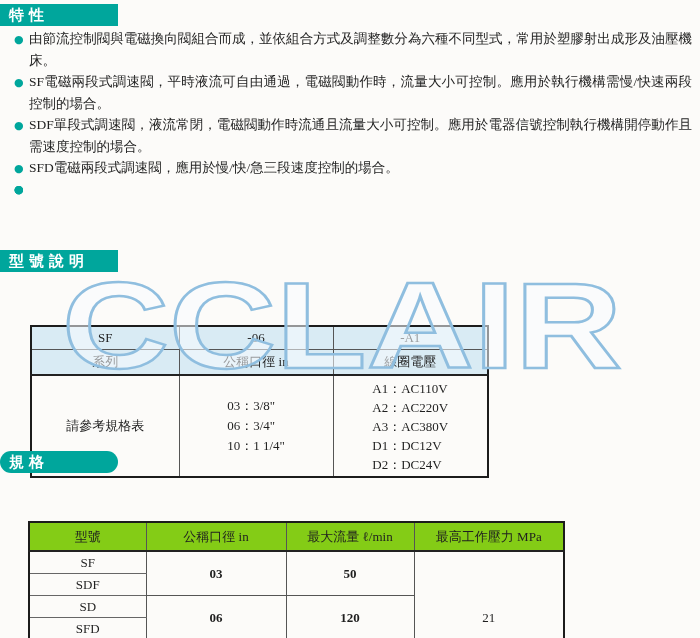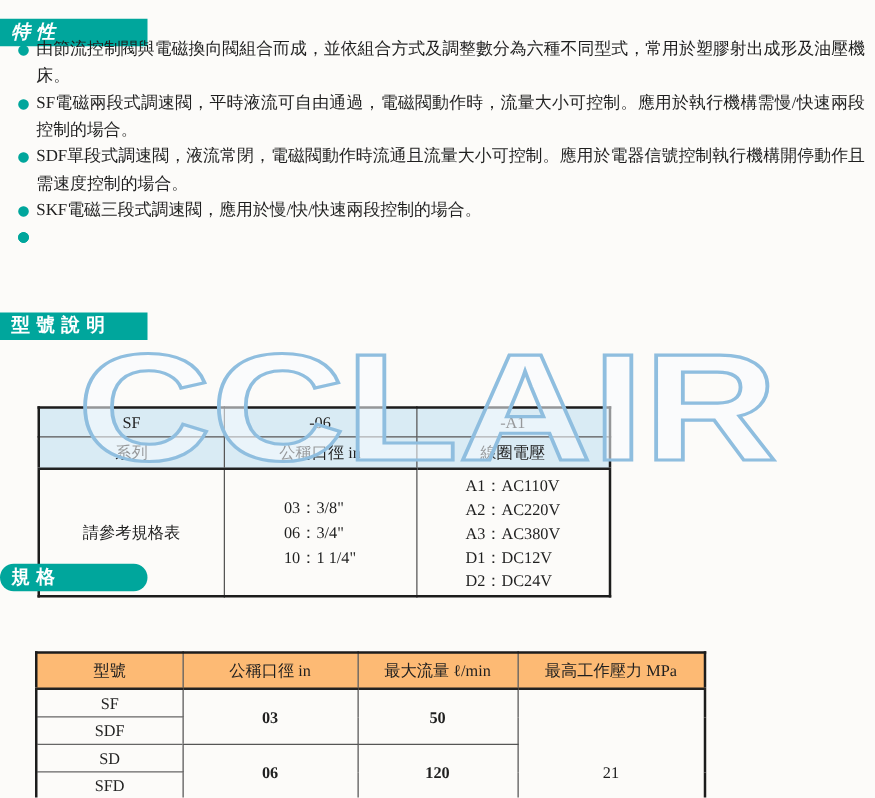--- a/index.html
+++ b/index.html
@@ -10,21 +10,21 @@
   }
   
   .sec-bar {
     position:absolute; left:0; width:118px; height:22px;
     background:#00A69C; color:#ffffff;
     font-family:"Liberation Sans","DejaVu Sans",sans-serif;
     font-weight:bold; font-size:15px; letter-spacing:5px;
     line-height:22px; padding-left:9px; box-sizing:border-box;
     white-space:nowrap;
   }
-  #bar-features { top:15px;font-style:italic; }
+  #bar-features { top:4px; }
   #bar-model    { top:250px; }
   #bar-specs    { top:451px;border-radius:11px; }
 
   
   .features-list {
     position:absolute; top:28px; left:14px; width:678px;
     margin:0; padding:0; list-style:none;
     font-size:13.5px; line-height:21.5px; text-align:justify;
   }
   .features-list li { position:relative; padding-left:15px; margin:0; }
@@ -55,42 +55,42 @@
     position:absolute; left:52px; top:270px; width:590px; height:120px;
     overflow:visible; pointer-events:none;
   }
 
   
   #specs-table {
     position:absolute; left:28px; top:481px; width:535px;
     border:2px solid #1c1c1c;
   }
   #specs-table th {
-    background:#fdba74; height:27px;
+    background:#84cc16; height:27px;
     border-right:1px solid #555; border-bottom:2px solid #222;
     font-size:13px;
   }
   #specs-table td { height:21px; border-right:1px solid #555; font-size:13px; }
   #specs-table td.model { border-bottom:1px solid #666; }
   #specs-table tr:last-child td.model { border-bottom:none; }
   #specs-table td.grp { border-bottom:1.5px solid #555;font-weight:bold; }
   #specs-table td.grp-last { border-bottom:none; }
   #specs-table td.pressure { border-bottom:none; }
   .last-col { border-right:none !important; }
 </style>
 </head>
 <body>
 
 <div class="sec-bar" id="bar-features">特性</div>
 
 <ul class="features-list">
   <li><span class="dot">●</span><span>由節流控制閥與電磁換向閥組合而成，並依組合方式及調整數分為六種不同型式，常用於塑膠射出成形及油壓機床。</span></li>
   <li><span class="dot">●</span><span>SF電磁兩段式調速閥，平時液流可自由通過，電磁閥動作時，流量大小可控制。應用於執行機構需慢/快速兩段控制的場合。</span></li>
   <li><span class="dot">●</span><span>SDF單段式調速閥，液流常閉，電磁閥動作時流通且流量大小可控制。應用於電器信號控制執行機構開停動作且需速度控制的場合。</span></li>
-  <li><span class="dot">●</span><span>SKF電磁三段式調速閥，應用於慢/快/快速兩段控制的場合。</span></li>
+  <li><span class="dot">●</span><span>SFD電磁兩段式調速閥，應用於慢/快/急三段速度控制的場合。</span></li>
   <li><span class="dot">●</span></li>
   <li><span class="dot">●</span></li>
   <li><span class="dot">●</span></li>
 </ul>
 
 <div class="sec-bar" id="bar-model">型號說明</div>
 
 <table class="tbl" id="model-table">
   <colgroup>
       <col style="width:148px">

